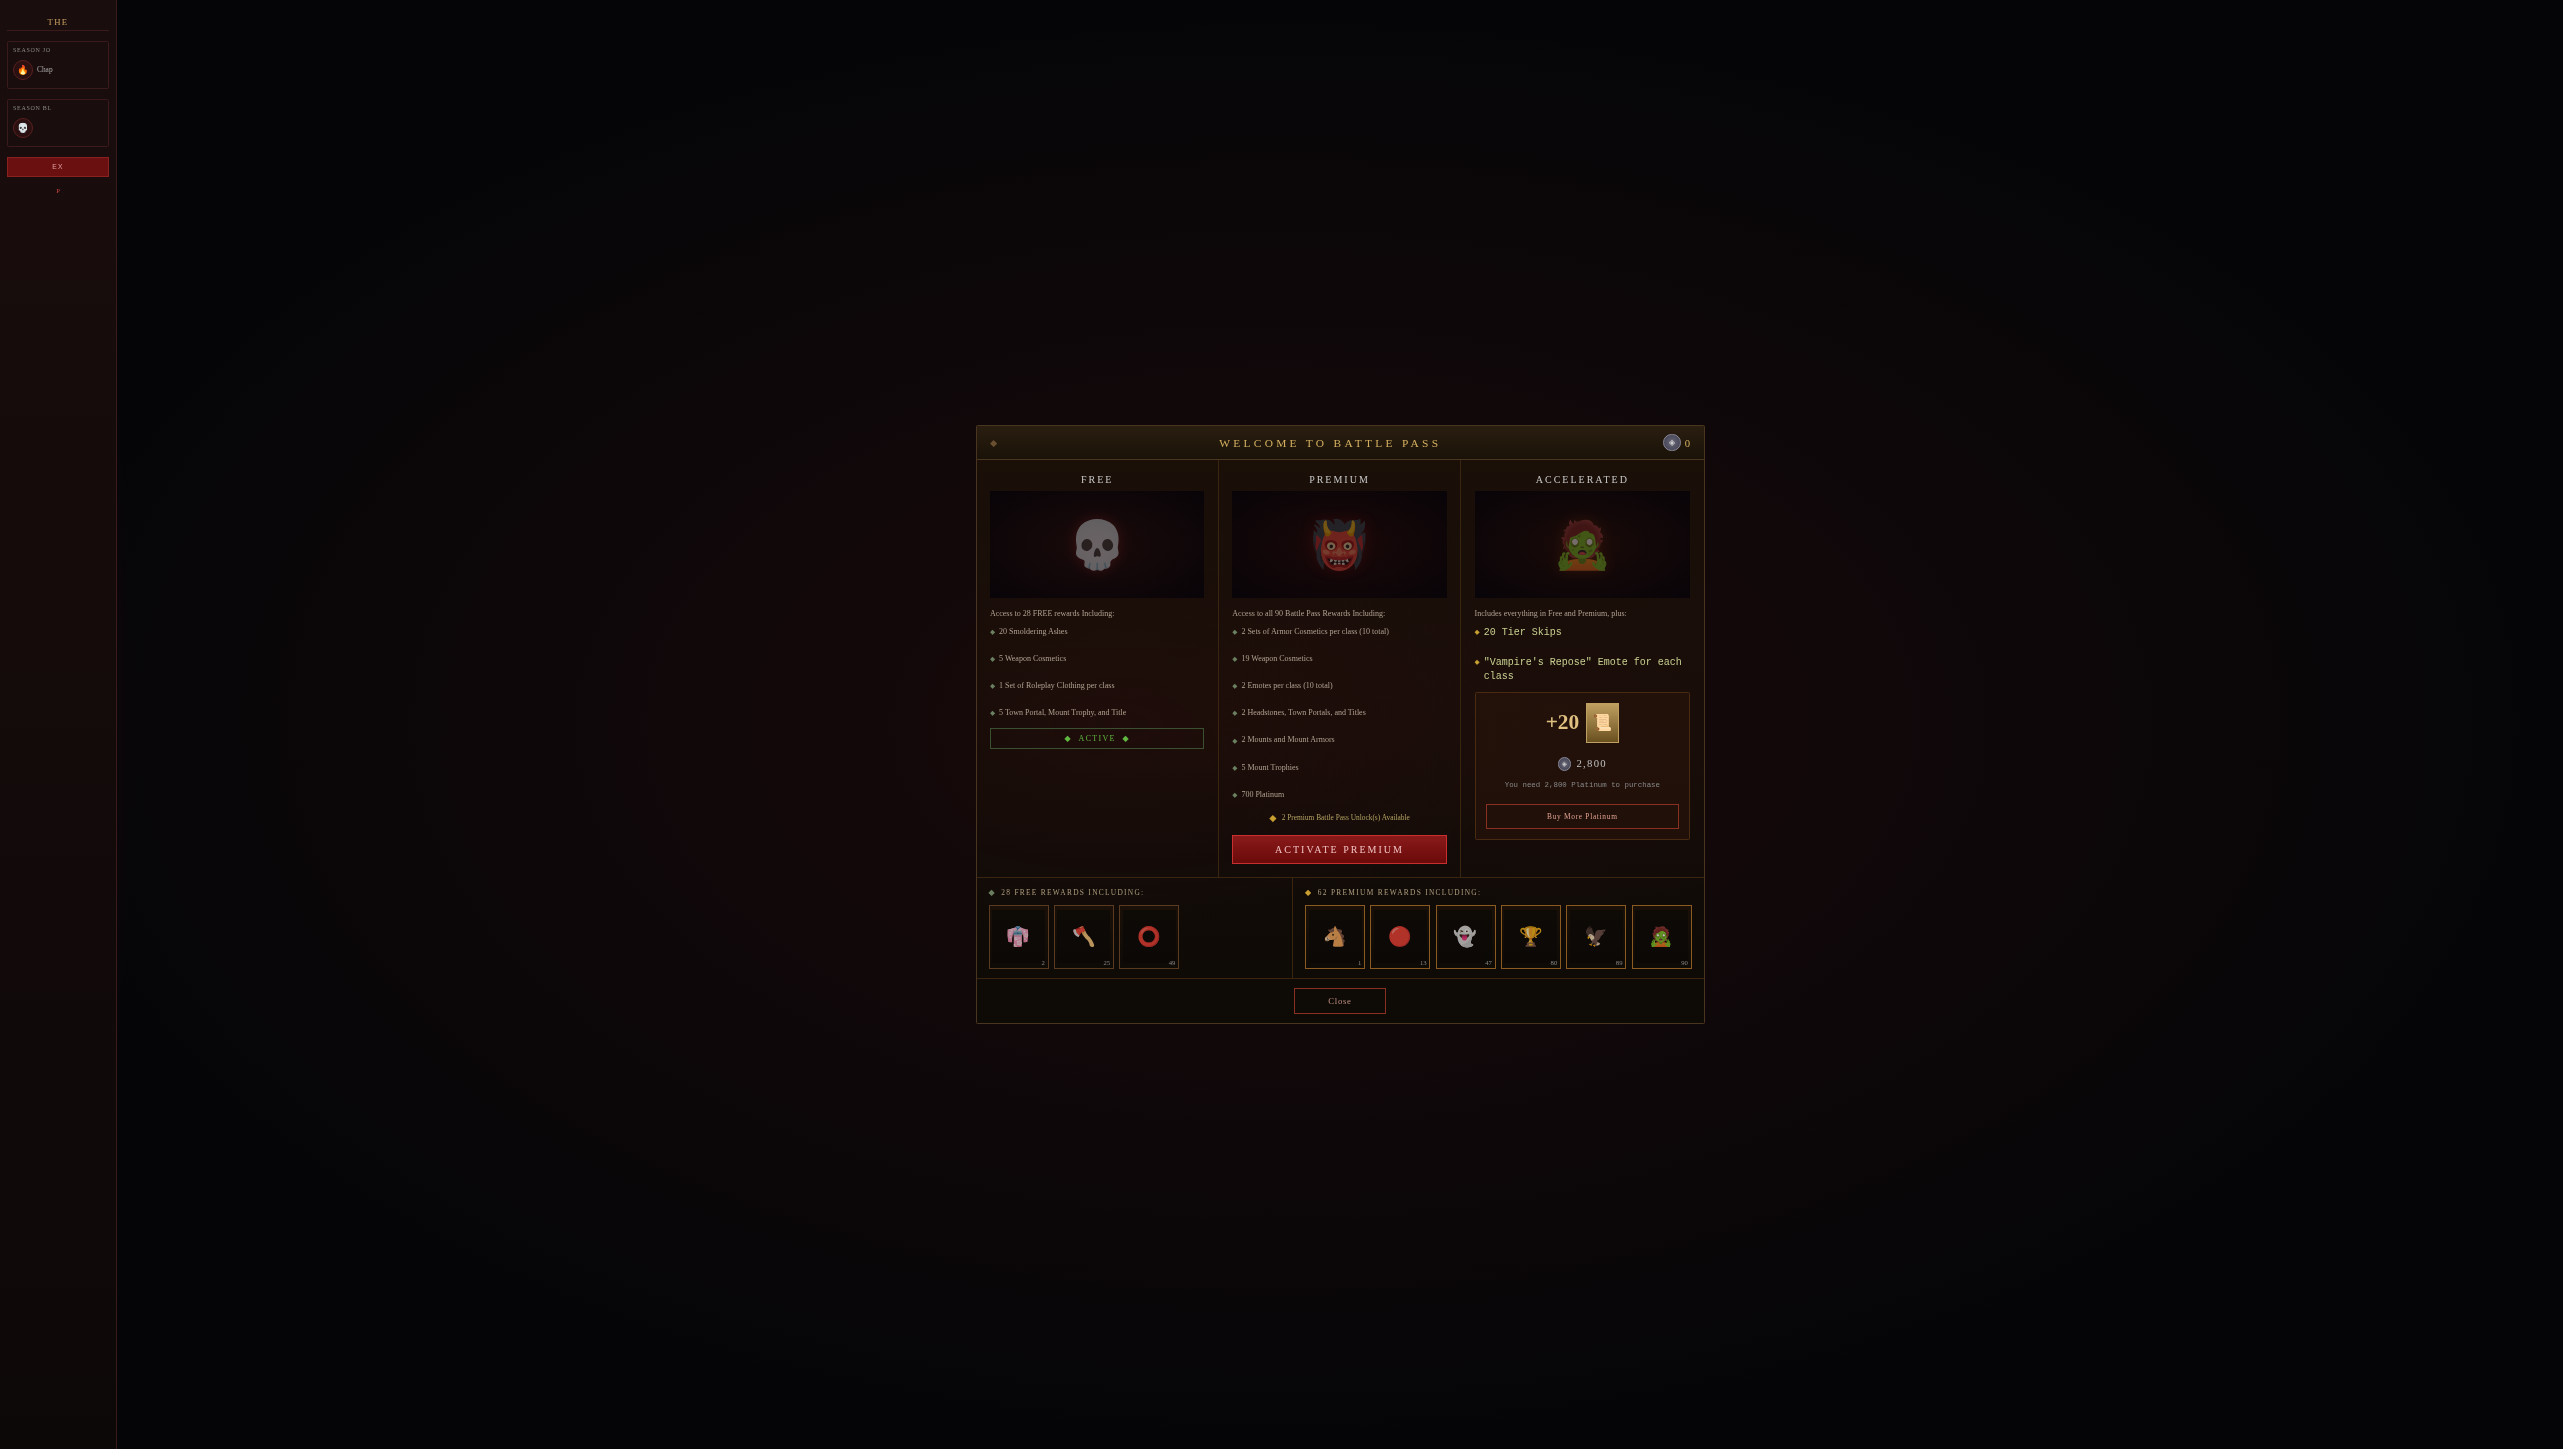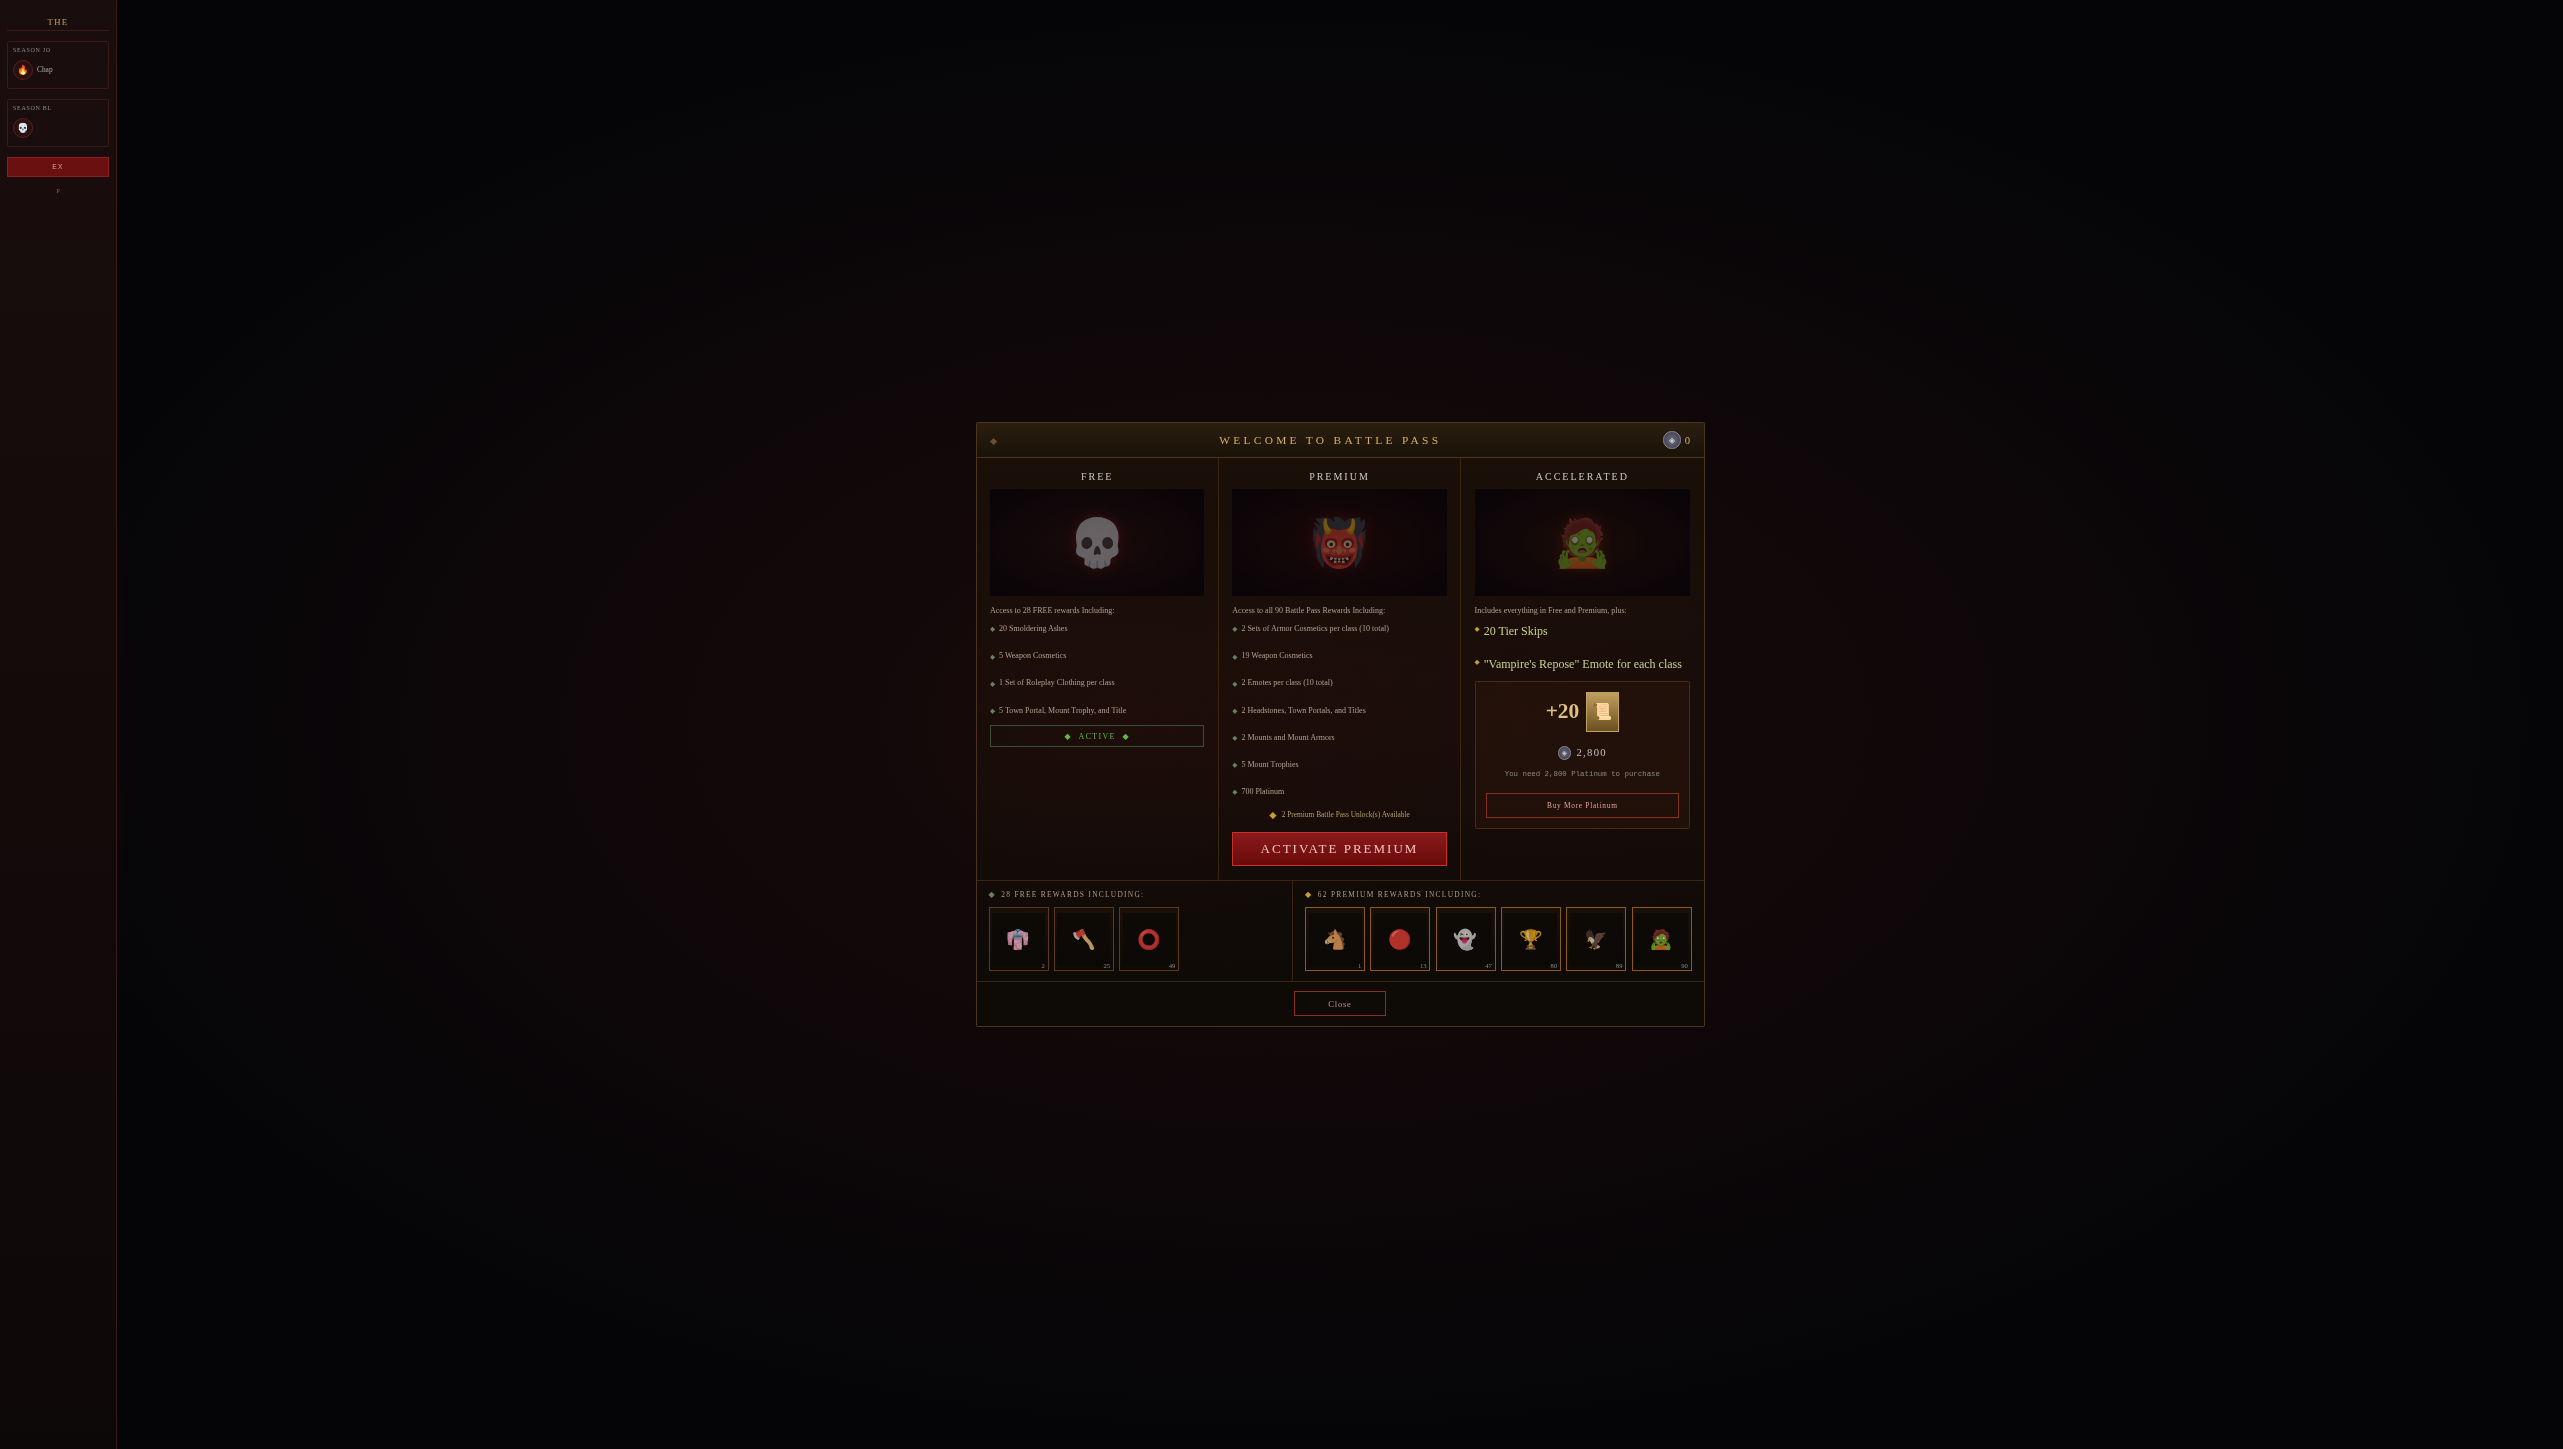--- a/index.html
+++ b/index.html
@@ -264,21 +264,22 @@
 
     .bullet-diamond-gold {
       color: #c8a030;
       font-size: 6.7px;
       margin-top: 1.3px;
       flex-shrink: 0;
     }
 
     .highlight-text {
       color: #c8d090;
-      font-size: 12px;
+      font-size: 10px;
+      font-family: Liberation Mono, monospace;
     }
 
     .tier-active {
       text-align: center;
       margin-top: 9.4px;
       padding: 5.3px 13.4px;
       border: 0.7px solid #3a5030;
       color: #60b840;
       font-size: 8px;
       letter-spacing: 1.3px;
@@ -311,21 +312,21 @@
       font-size: 7.4px;
     }
 
     .activate-btn {
       display: block;
       width: 100%;
       margin-top: 6.7px;
       background: linear-gradient(to bottom, #8a1a1a, #6a0a0a);
       border: 1.3px solid #c83030;
       color: #f0c0c0;
-      font-size: 13px;
+      font-size: 10px;
       letter-spacing: 2px;
       text-transform: uppercase;
       padding: 8px;
       cursor: pointer;
       font-family: inherit;
     }
 
     .accelerated-bonus {
       margin-top: 8px;
       background: rgba(40,20,10,0.6);

